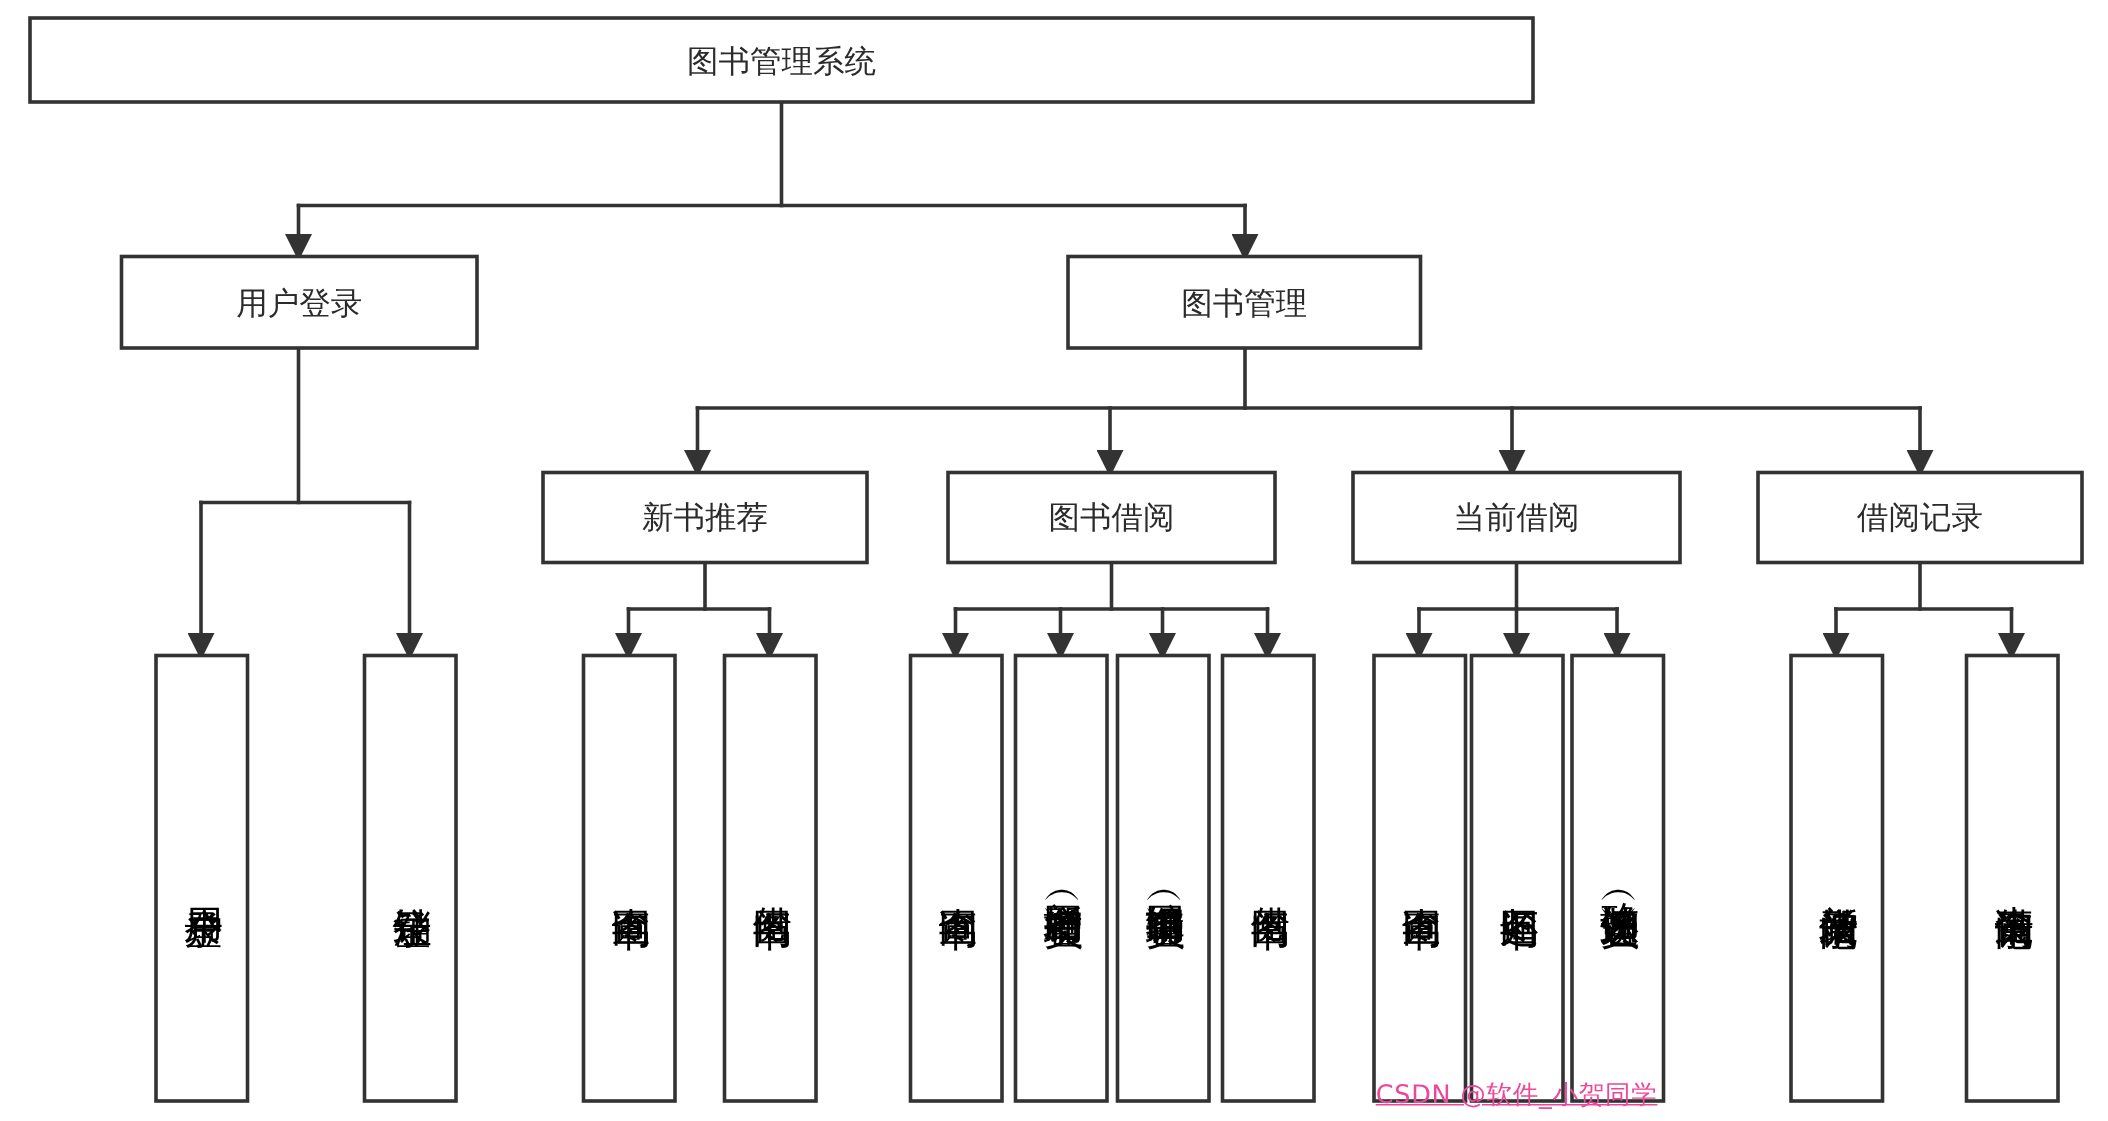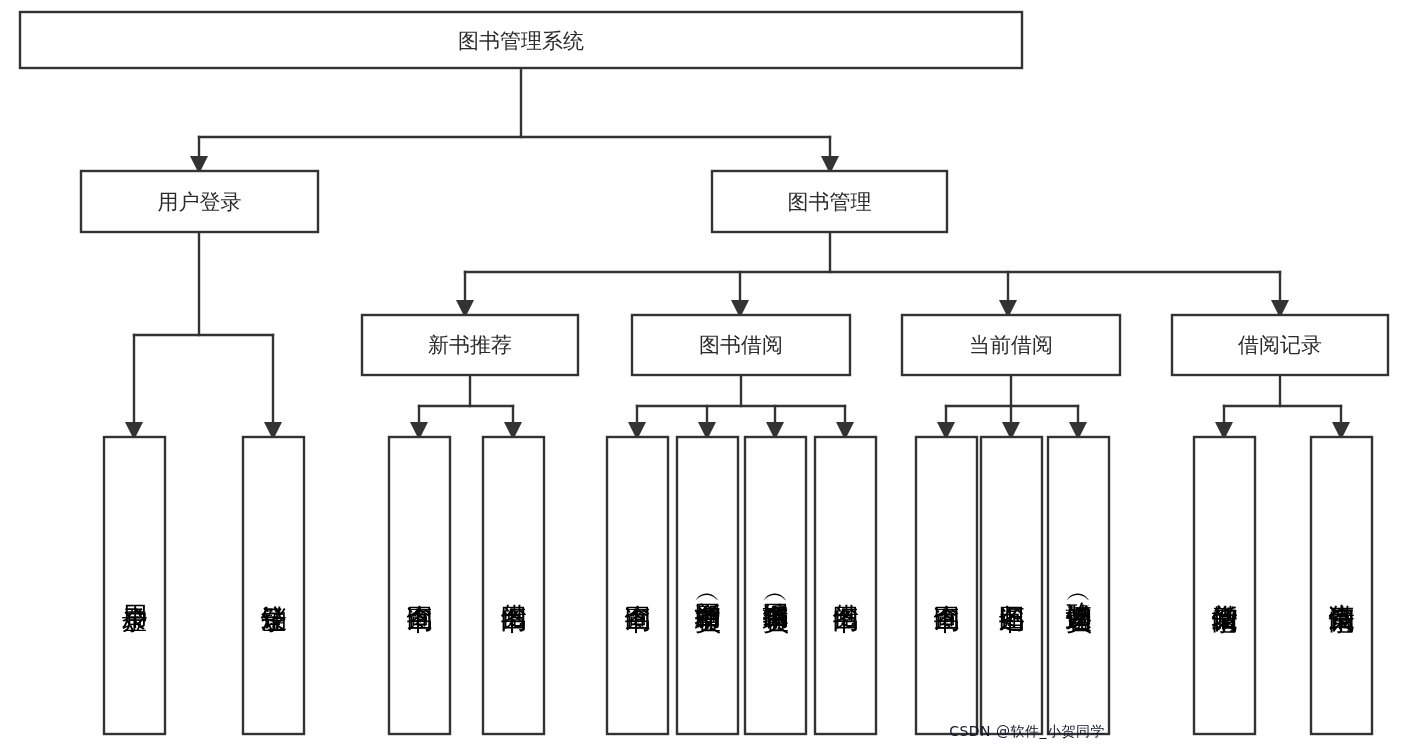--- a/index.html
+++ b/index.html
@@ -68,24 +68,25 @@
     display: flex;
     align-items: center;
     justify-content: center;
     pointer-events: none;
   }
   #watermark {
     position: absolute;
     right: 6px;
     bottom: 6px;
     font-family: "DejaVu Sans", "Liberation Sans", sans-serif;
-    font-size: 14px;
-    color: #0f172a;
+    font-size: 17px;
+    color: #ec4899;
     letter-spacing: 0.5px;
     white-space: nowrap;
+    text-decoration: underline;
   }
 </style>
 </head>
 <body>
 
 <div id="diagram-root">
 
   <svg id="chart-svg" viewBox="0 0 1405 747">
     <defs>
       <marker id="arrow" viewBox="0 0 12 12" refX="6" refY="6" markerWidth="7.5" markerHeight="7.5" orient="auto-start-reverse">

